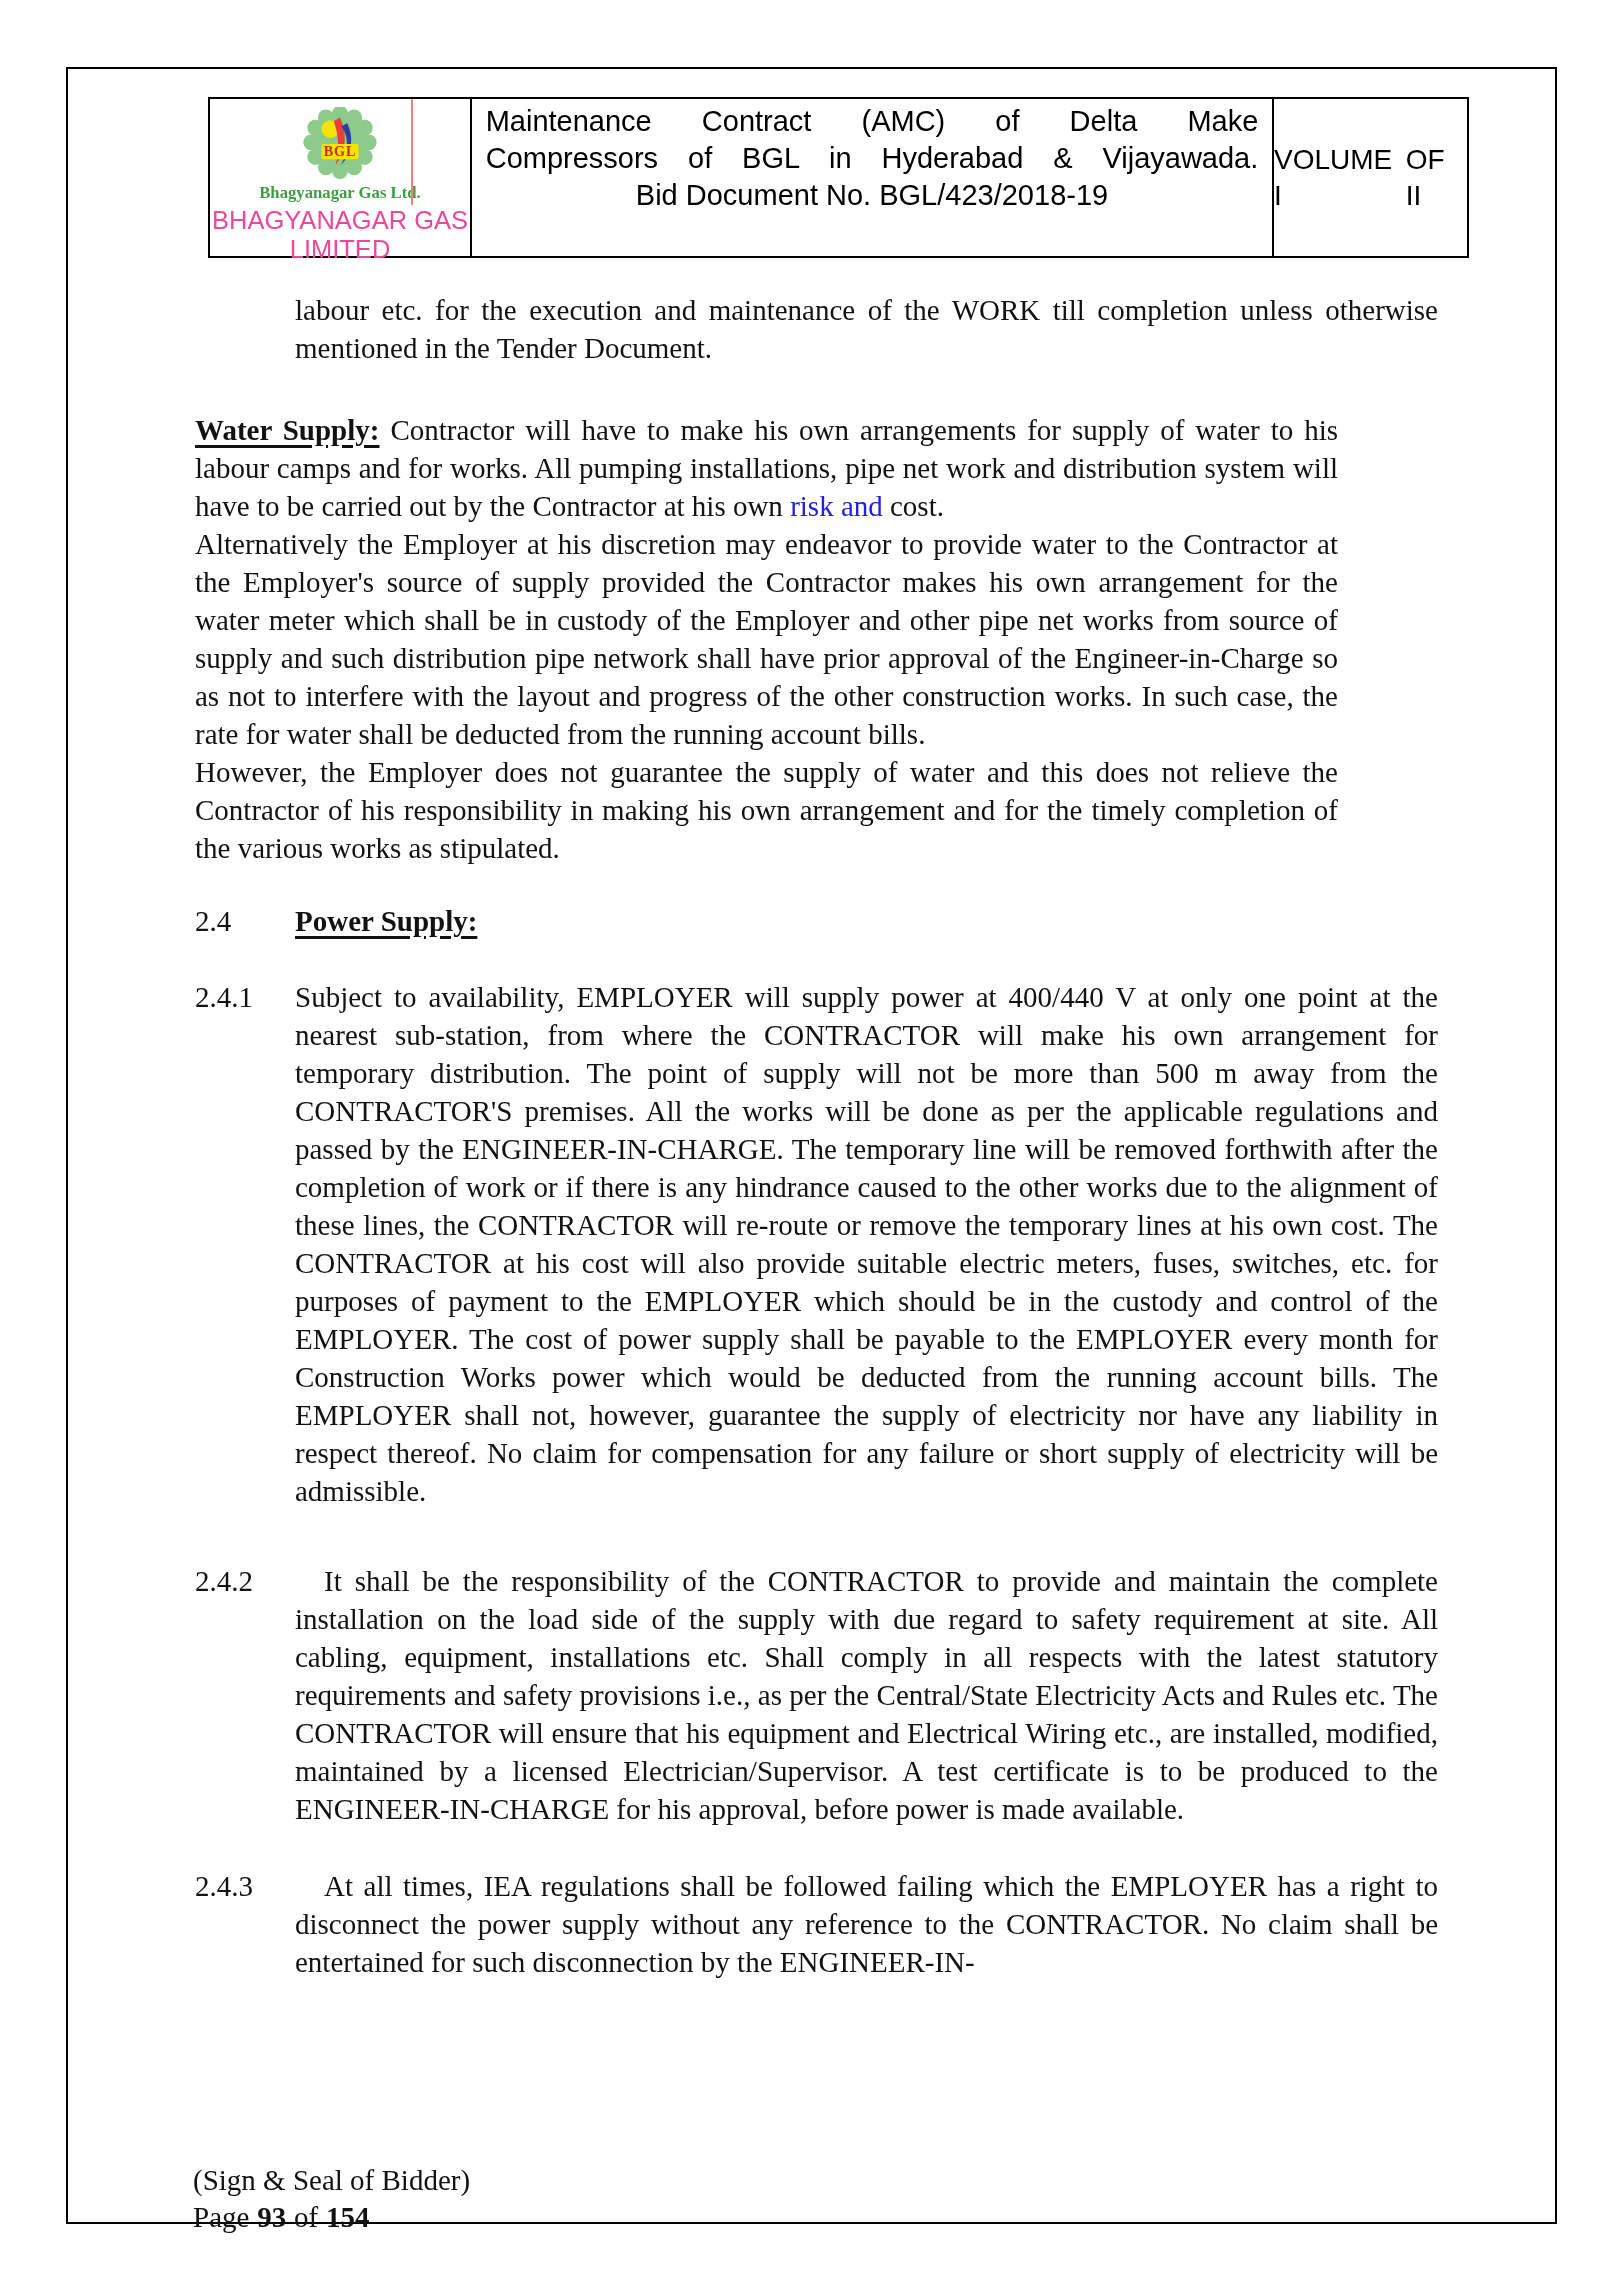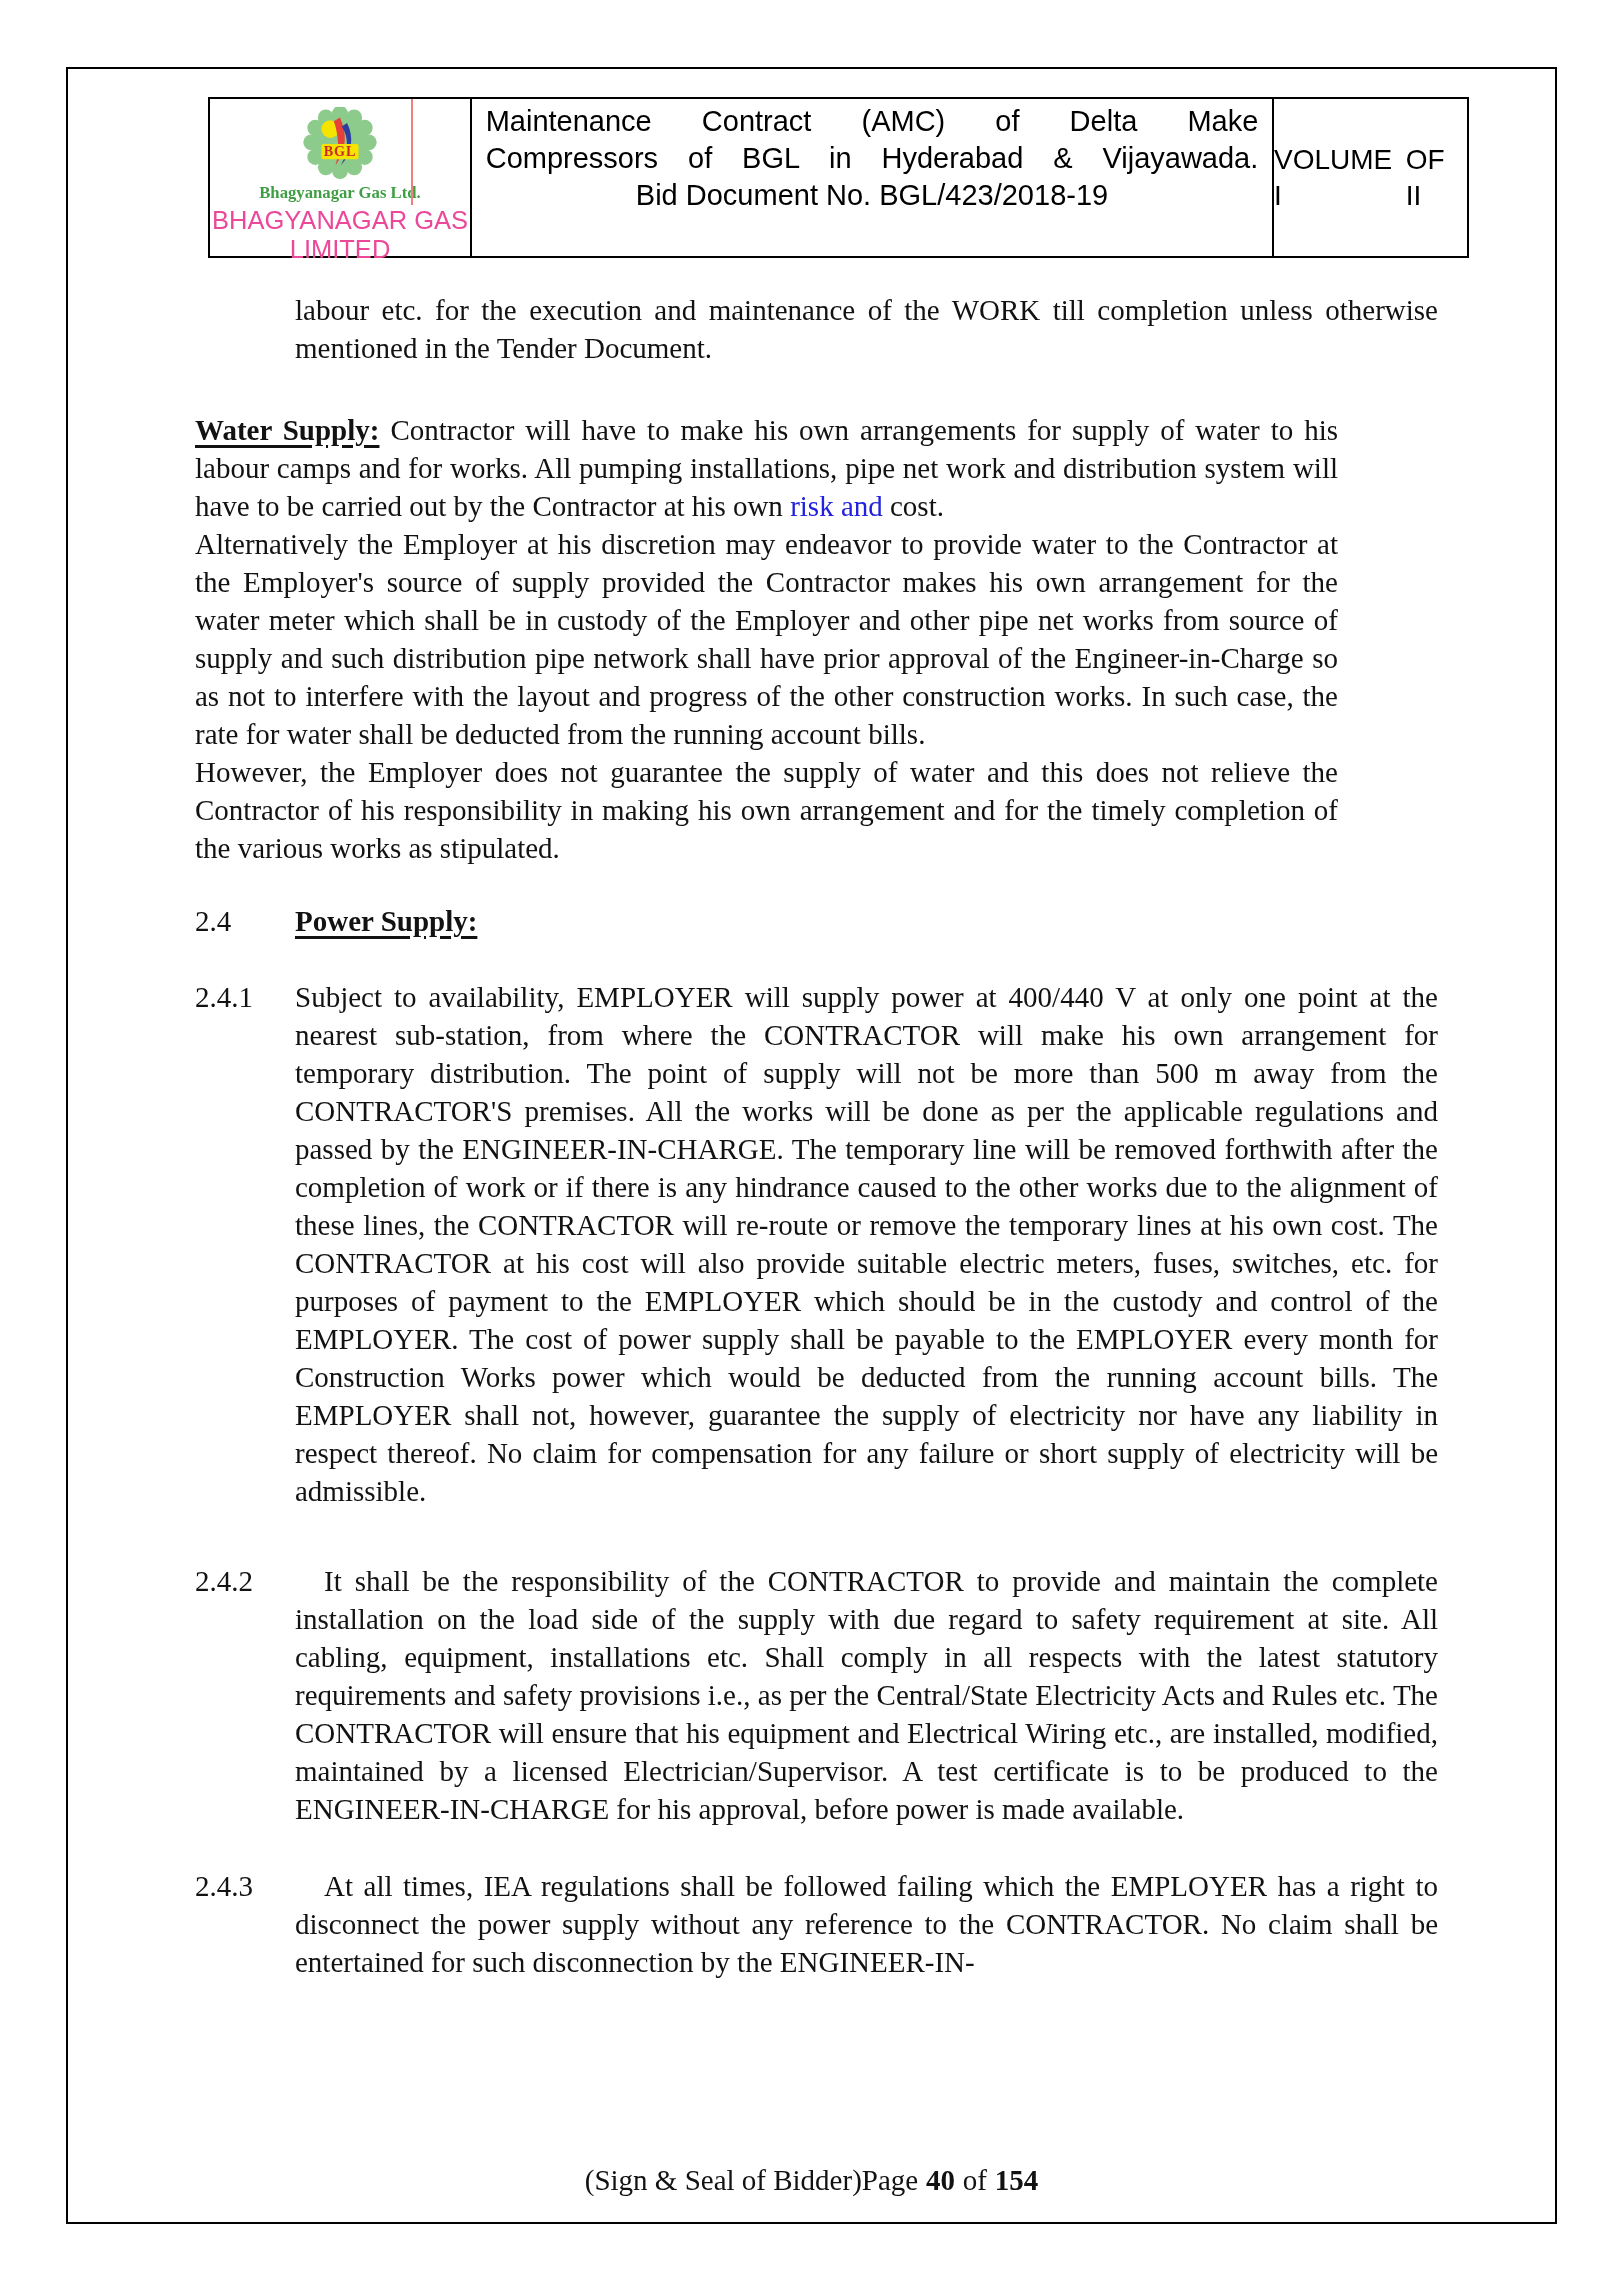--- a/index.html
+++ b/index.html
@@ -60,21 +60,21 @@
   .blue{color:#2121de;}
   .mt-intro{margin-top:222px;}
   .mt-23{margin-top:44px;}
   .mt-24{margin-top:35px;}
   .mt-241{margin-top:38px;}
   .mt-242{margin-top:52px;}
   .mt-243{margin-top:39px;}
   
   .footer{
     position:absolute;left:125px;right:125px;top:2093px;display:flex;
-    justify-content:center;font-size:29px;line-height:37px;color:#121212;
+    justify-content:flex-start;font-size:29px;line-height:37px;color:#121212;flex-direction:column;
   }
   .footer-right span + span{margin-left:7.8px;}
   .b{font-weight:bold;}
 </style>
 </head>
 <body>
 
 <div class="page-border">
 
   <div class="header-table">
@@ -165,17 +165,17 @@
       <div class="num">2.4.3</div>
       <div class="txt">
         <div class="p indent">At all times, IEA regulations shall be followed failing which the EMPLOYER has a right to disconnect the power supply without any reference to the CONTRACTOR. No claim shall be entertained for such disconnection by the ENGINEER-IN-</div>
       </div>
     </div>
 
   </div>
 
   <div class="footer">
     <div>(Sign &amp; Seal of Bidder)</div>
-    <div class="footer-right"><span>Page</span><span class="b">40</span><span>of</span><span class="b">154</span></div>
+    <div class="footer-right"><span>Page</span><span class="b">93</span><span>of</span><span class="b">154</span></div>
   </div>
 
 </div>
 
 
 </body></html>

